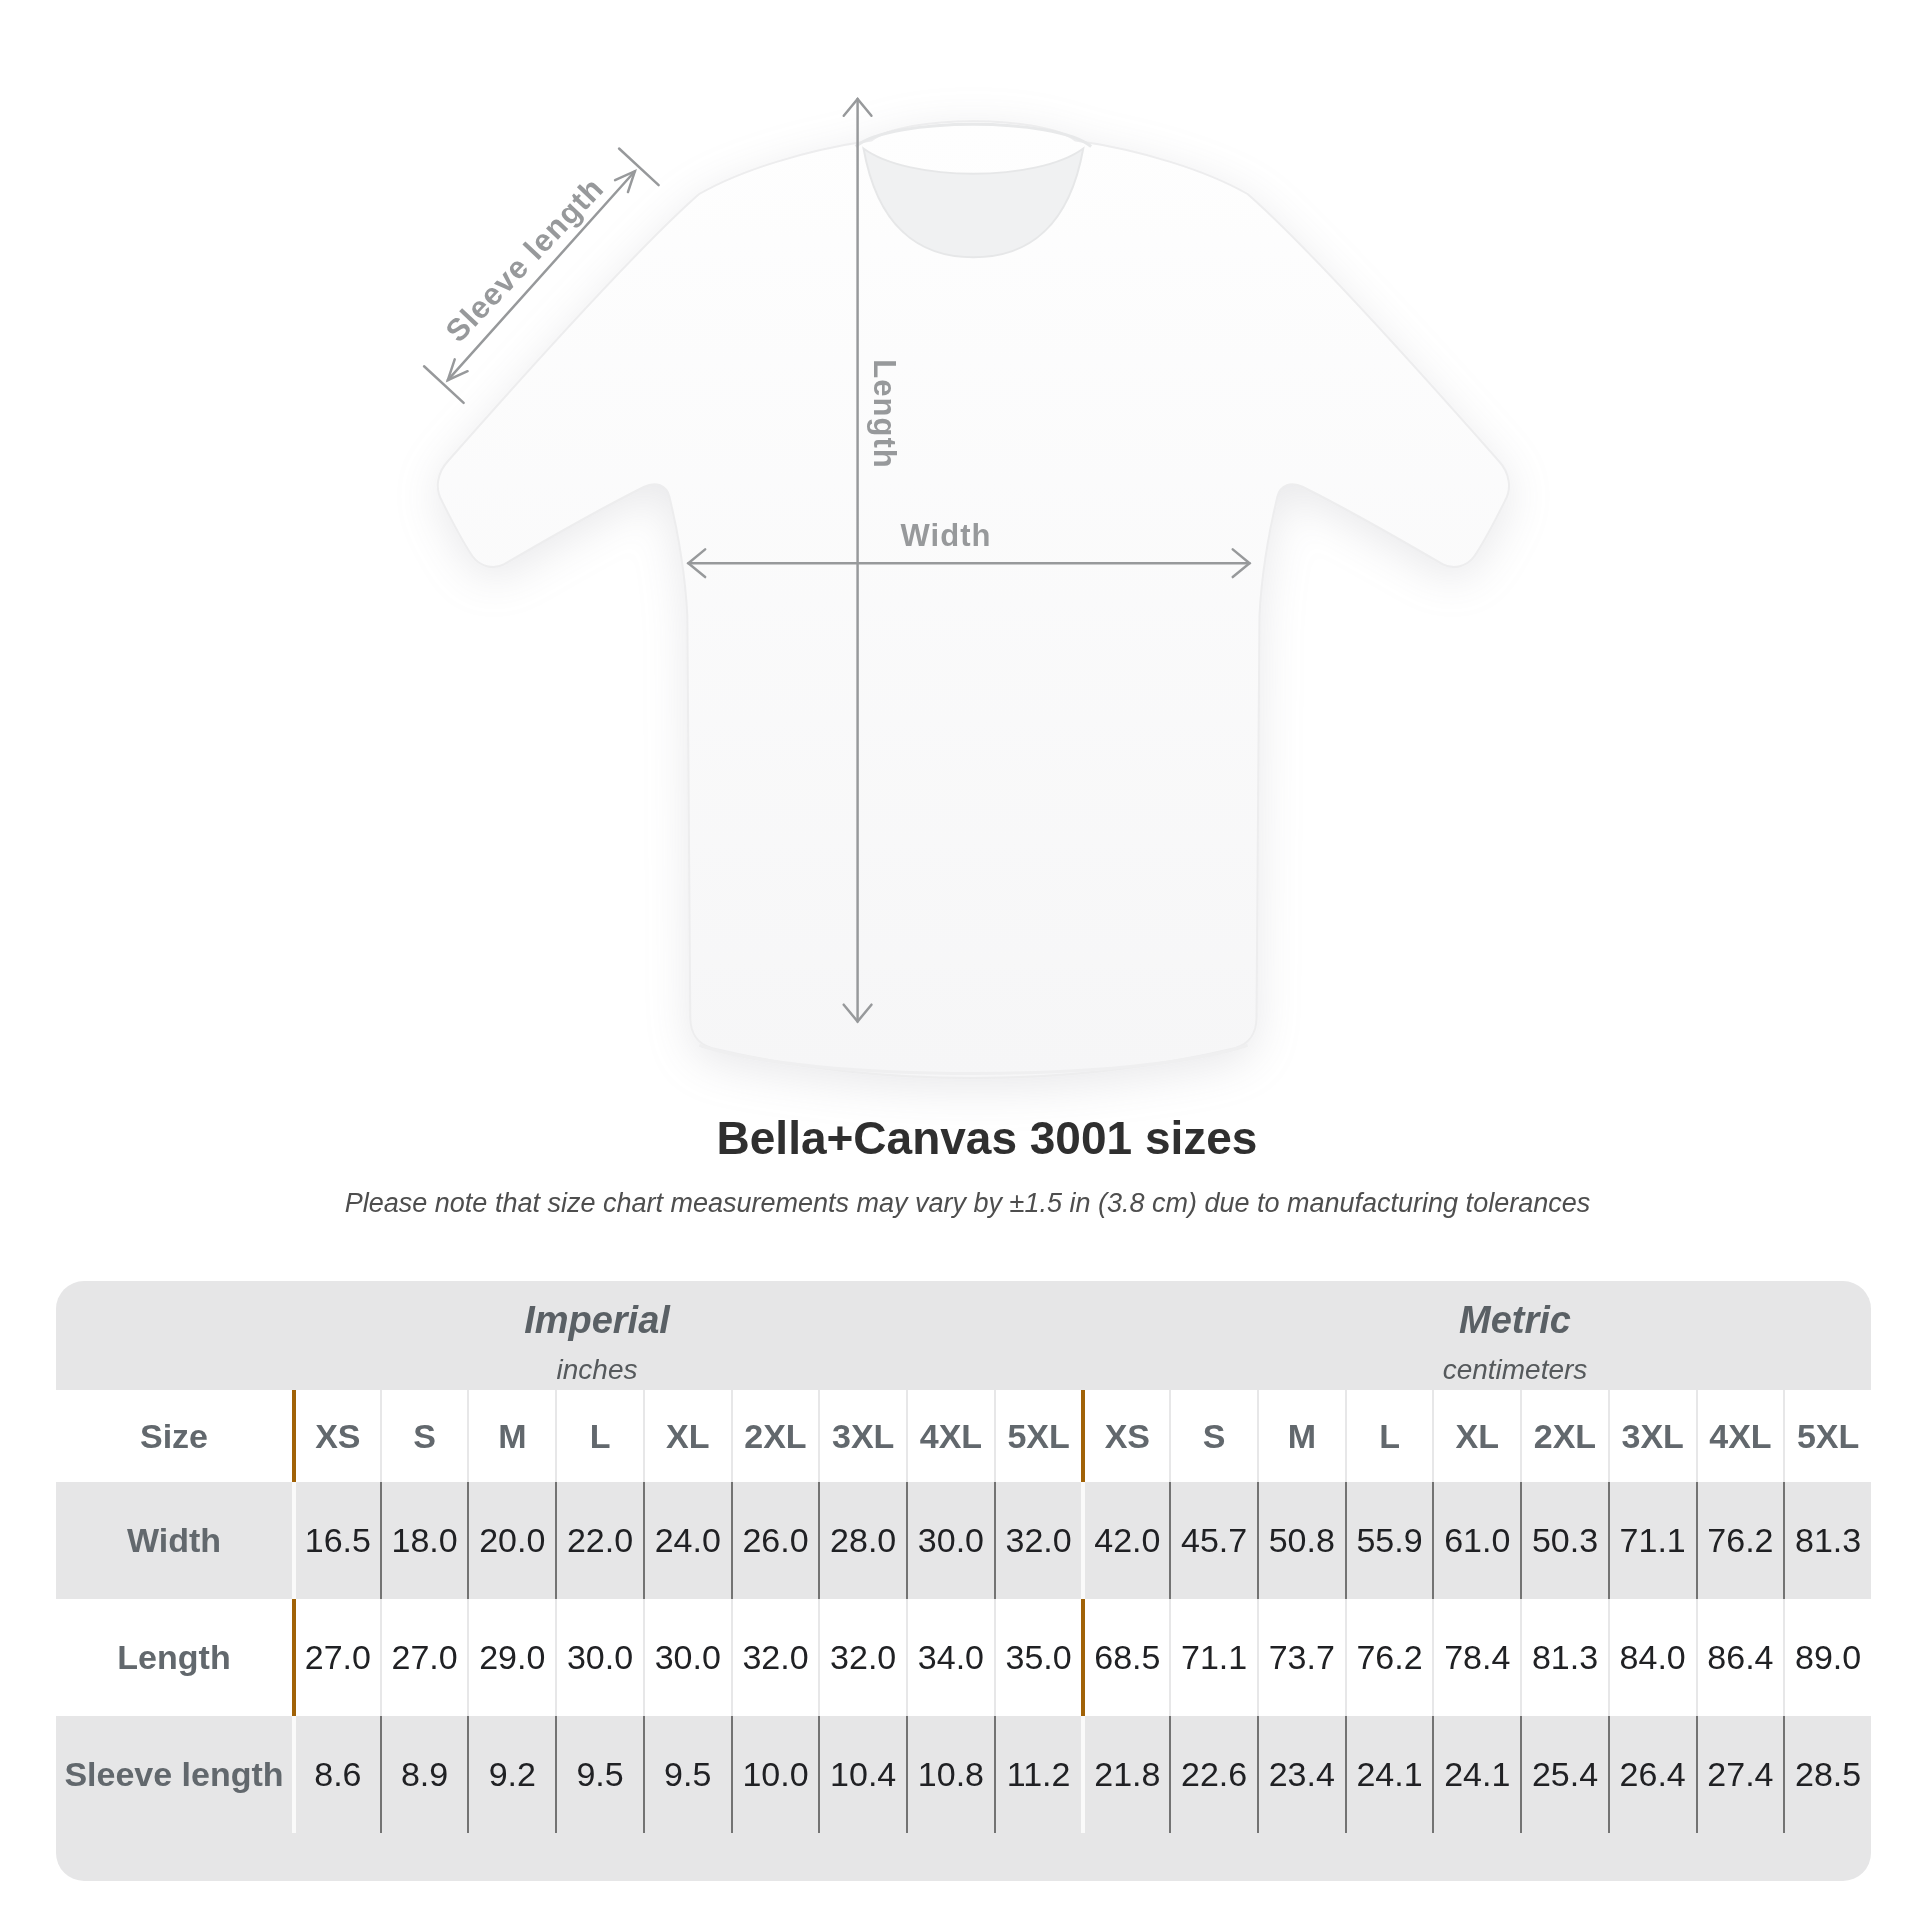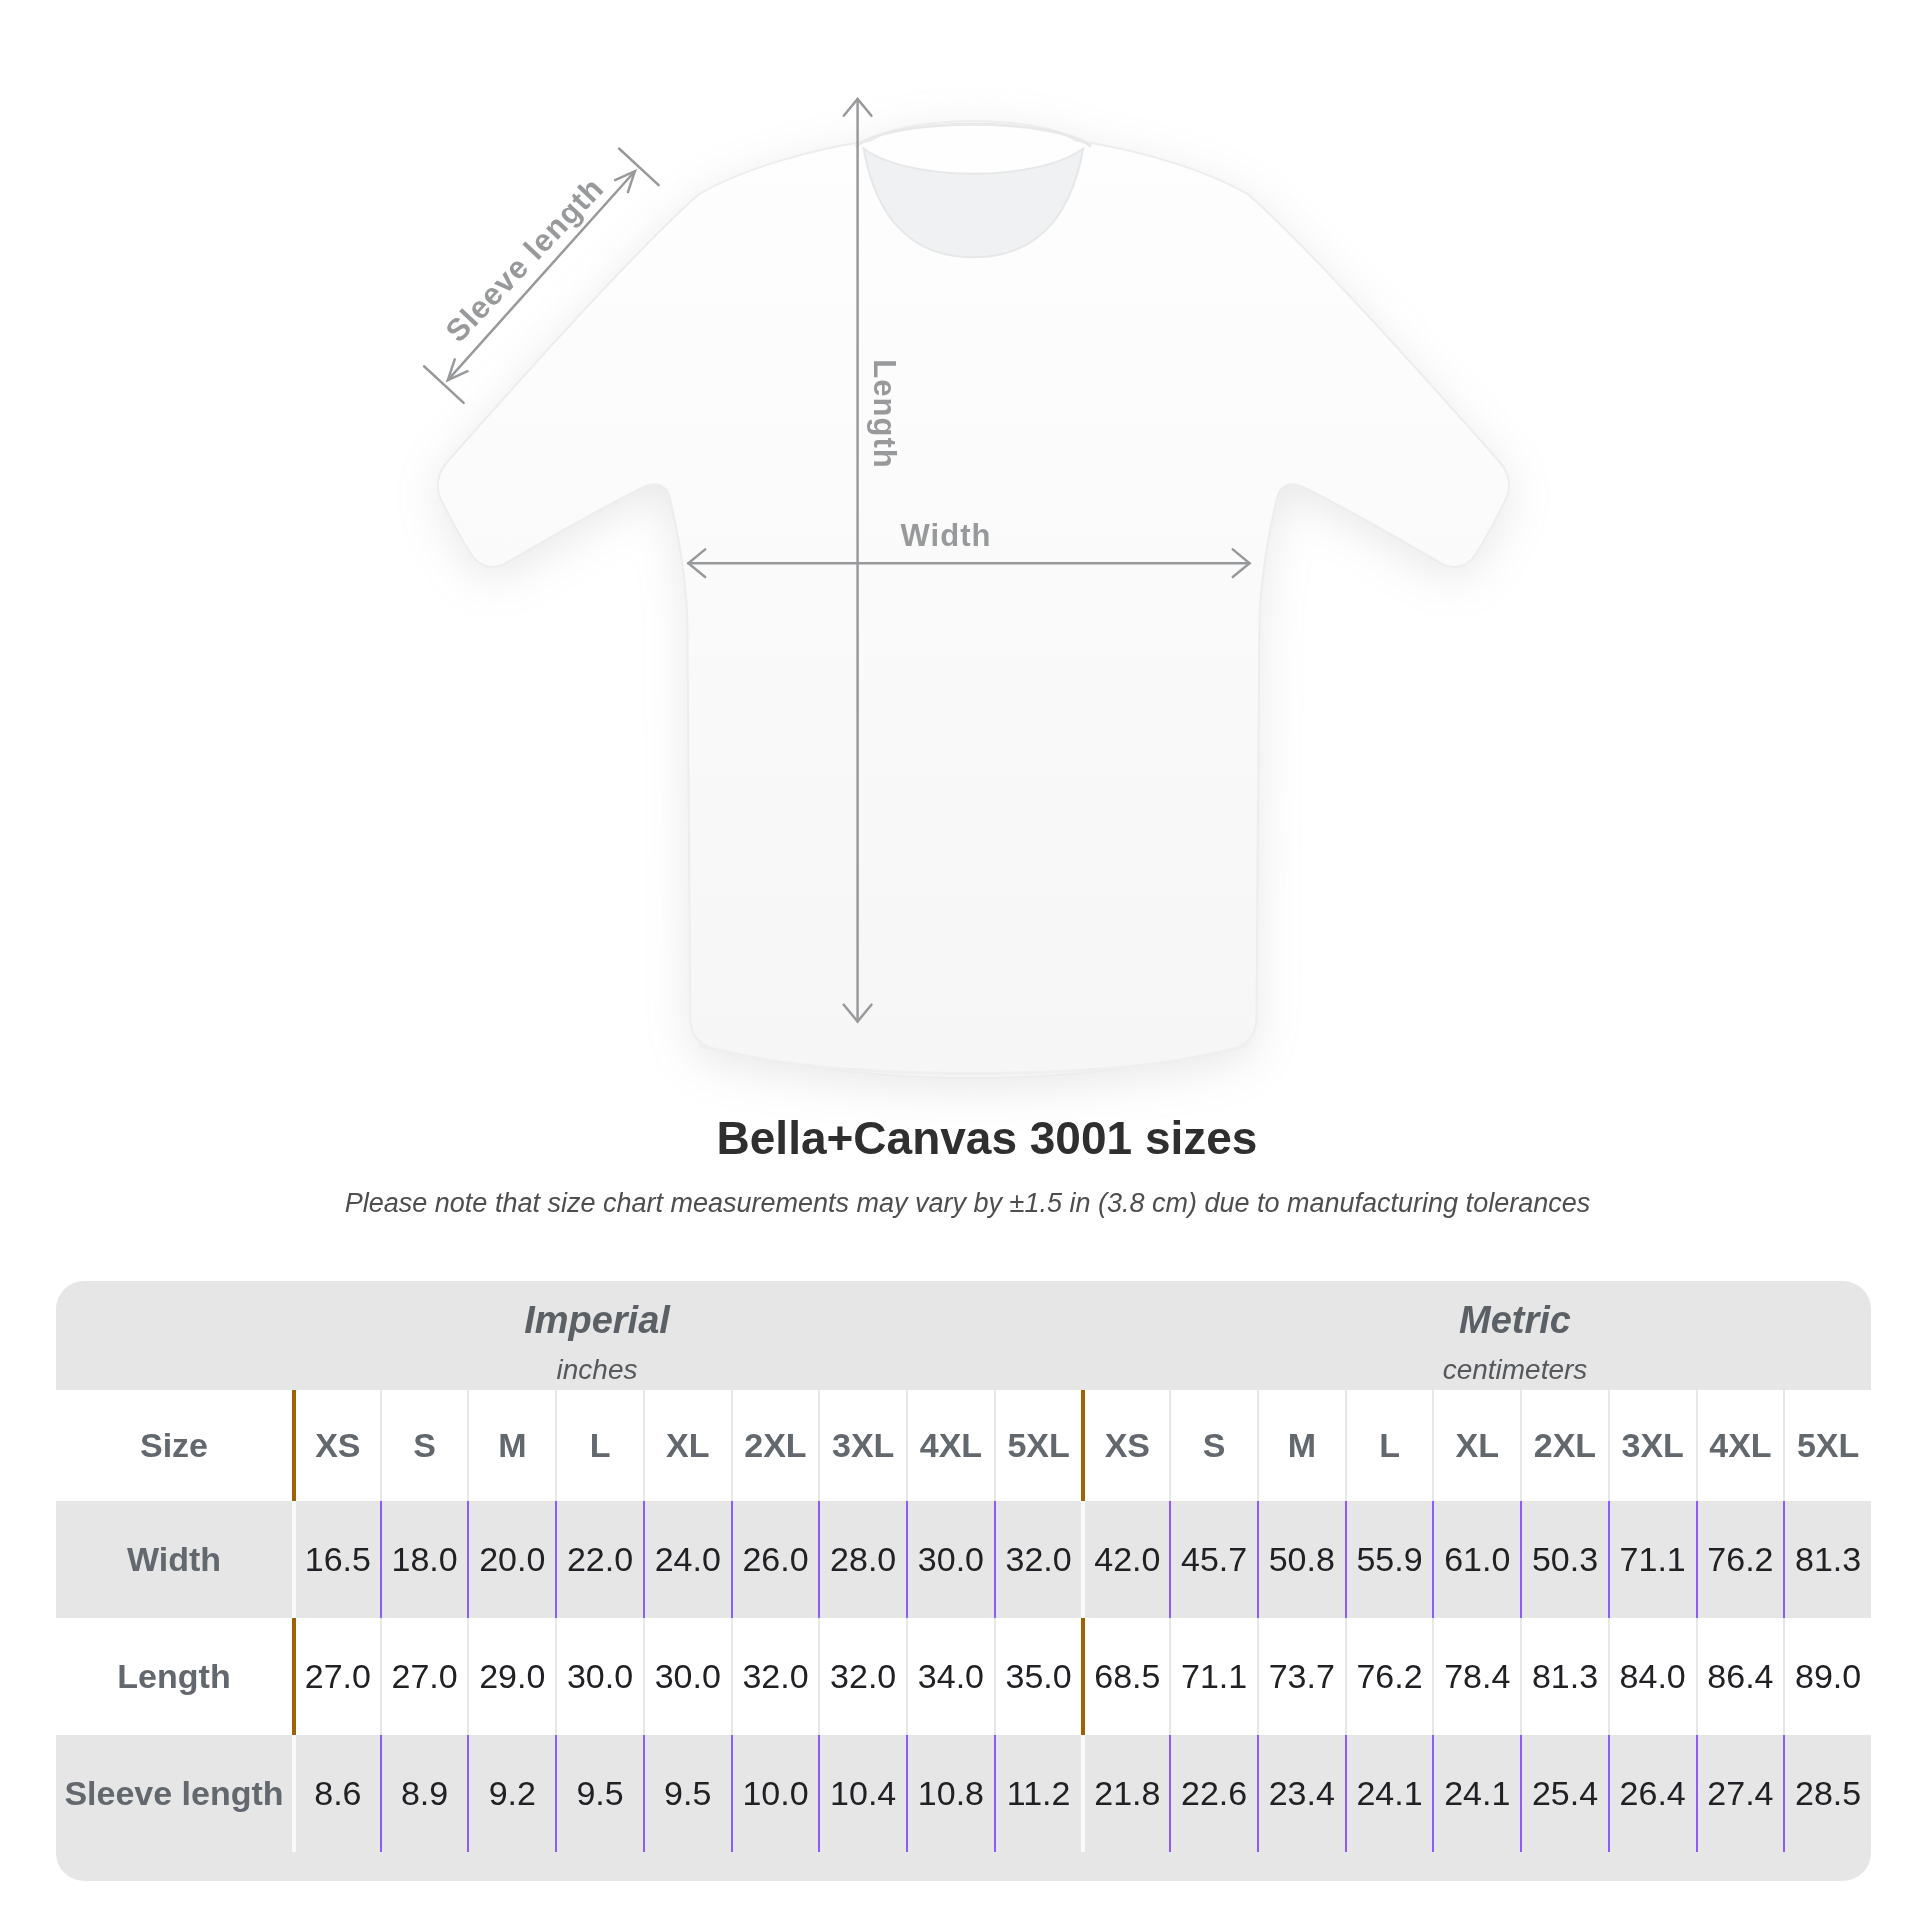--- a/index.html
+++ b/index.html
@@ -50,32 +50,32 @@
     overflow:hidden;
   }
   .band { position:relative; height:109px; }
   .group { position:absolute; top:18px; text-align:center; transform:translateX(-50%); }
   .group-imperial { left:541px; }
   .group-metric   { left:1459px; }
   .group-title { font-size:38px; font-weight:bold; font-style:italic; color:#5a6065; }
   .group-sub   { font-size:28px; font-style:italic; color:#55595c; margin-top:12px; }
 
   .trow { display:grid; grid-template-columns:236px repeat(18, 1fr); }
-  .row-size  { height:111px;text-align:center; }
+  .row-size  { height:92px;text-align:center; }
   .row-data  { height:117px; }
   .row-white { background:#ffffff; }
   .row-gray  { background:transparent; }
 
   .cell { display:flex; align-items:center; justify-content:center; }
   .head-cell  { font-weight:bold; color:#62686d; font-size:34px; }
   .label-cell { font-weight:bold; color:#62686d; font-size:34px; }
   .val-cell   { color:#202124; font-size:34px; }
 
   .row-white .cell + .cell { border-left:2px solid #e7e7e8; }
-  .row-gray  .cell + .cell { border-left:2px solid #8b5cf6; }
+  .row-gray  .cell + .cell { border-left:2px solid #737373; }
   .row-white .cell.boundary { border-left:4px solid #a16207; }
   .row-gray  .cell.boundary { border-left:4px solid #fafafa; }
 </style>
 </head>
 <body>
 
 <div class="page">
 
   <div class="shirt-wrap">
 

